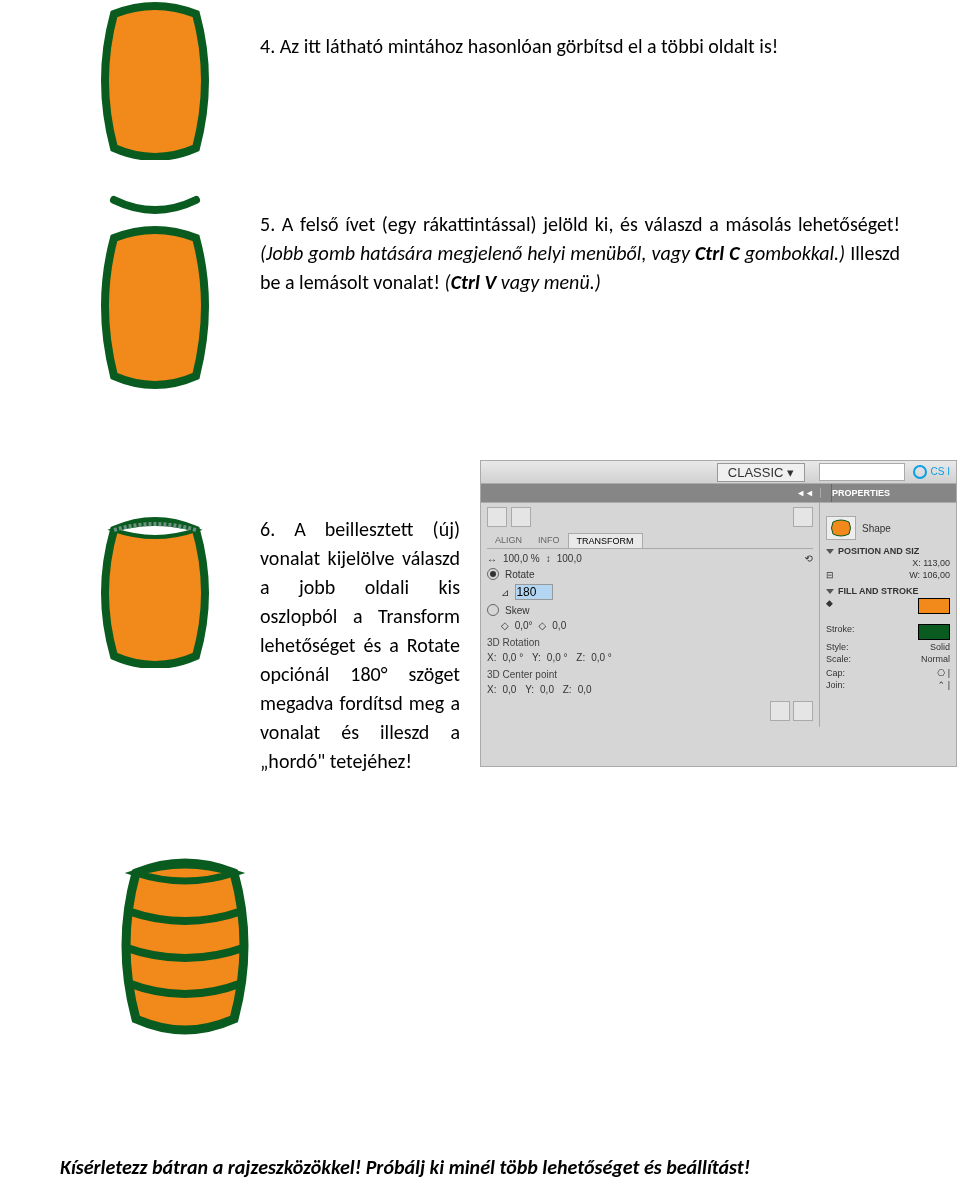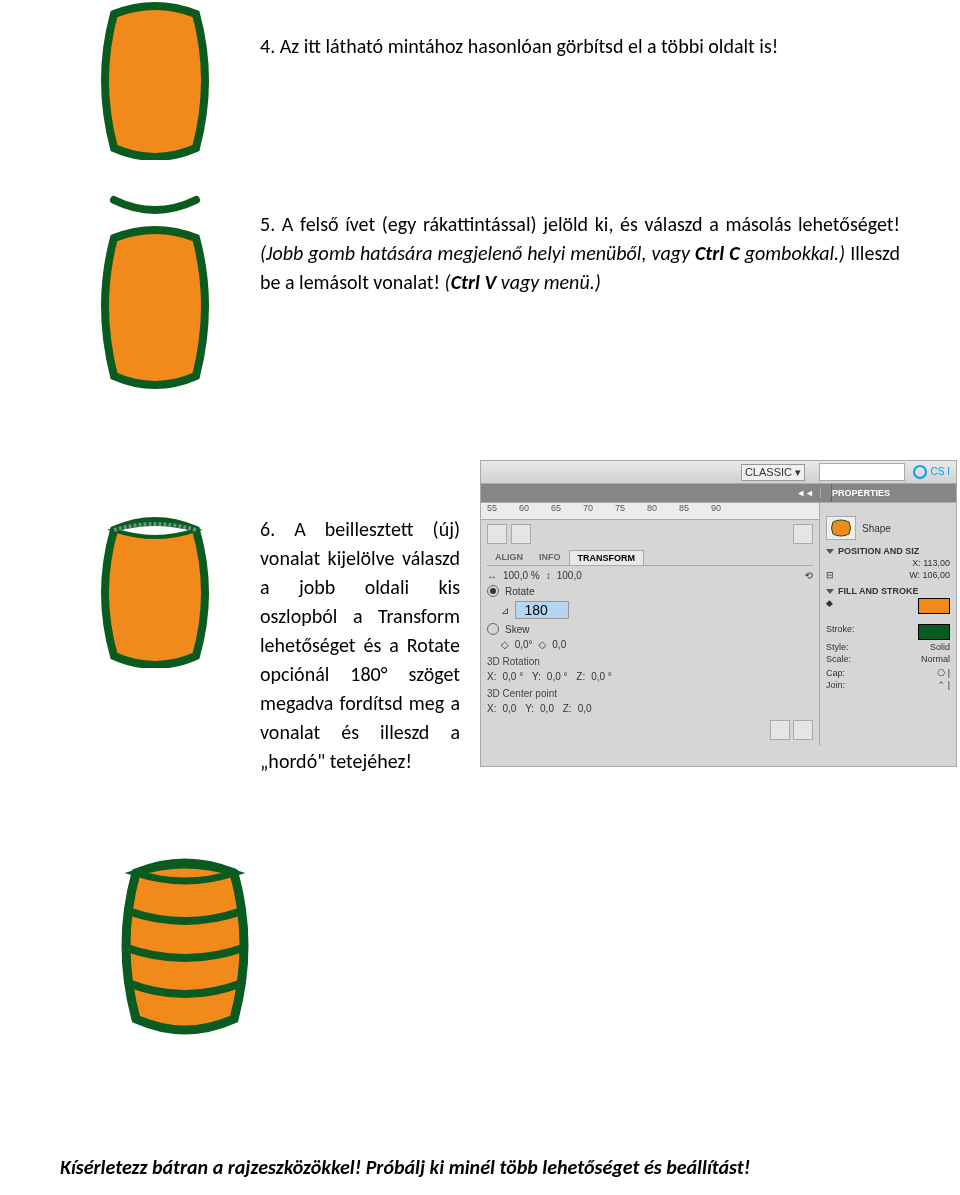--- a/index.html
+++ b/index.html
@@ -40,22 +40,22 @@
     display: flex;
     align-items: center;
     padding: 0 6px;
     gap: 8px;
   }
   .panel-topbar .classic {
     margin-left: auto;
     margin-right: 6px;
     background: #f0f0f0;
     border: 1px solid #999;
-    padding: 1px 3px;
-    font-size: 11px;
+    padding: 1px 10px;
+    font-size: 13px;
   }
   .panel-topbar .search {
     width: 80px;
     height: 14px;
     border: 1px solid #aaa;
     background: #fff;
     font-size: 9px;
   }
   .panel-topbar .cs {
     color: #0aa0e6;
@@ -126,35 +126,34 @@
   .tool-icon {
     width: 18px; height: 18px;
     background: #e5e5e5;
     border: 1px solid #aaa;
   }
   .tabs {
     display: flex;
     font-size: 9px;
     border-bottom: 1px solid #aaa;
     margin-top: 6px;
-    font-weight: bold;
   }
   .tabs div { padding: 2px 8px; color: #666; }
   .tabs .active { background: #e9e9e9; color: #000; border: 1px solid #aaa; border-bottom: none; }
   .field-row {
     display: flex;
     align-items: center;
     gap: 6px;
     margin-top: 4px;
     font-size: 10px;
   }
   .field-row input[type=text] {
     width: 36px;
-    font-size: 14px;
-    padding: 0 8px;
+    font-size: 12px;
+    padding: 0 0;
     border: 1px solid #999;
   }
   .field-row .blue { background: #b5d6f3; }
   .radio { width: 10px; height: 10px; border: 1px solid #666; border-radius: 50%; display: inline-block; }
   .radio.filled::after { content: ""; display:block; width:6px; height:6px; background:#333; border-radius:50%; margin:2px; }
   .sub {
     font-size: 10px;
     color: #444;
     margin-top: 6px;
   }
@@ -231,30 +230,20 @@
       <span class="cs">CS I</span>
     </div>
     <div class="panel-row2">
       <div class="dark">
         <span>◄◄</span>
       </div>
       <div class="props">PROPERTIES</div>
     </div>
     <div class="panel-body">
       <div class="panel-left">
-        <div class="ruler">
-          <span>55</span>
-            <span>60</span>
-            <span>65</span>
-            <span>70</span>
-            <span>75</span>
-            <span>80</span>
-            <span>85</span>
-            <span>90</span>
-        </div>
         <div class="icons-row">
           <div class="tool-icon"></div>
           <div class="tool-icon"></div>
           <div style="flex:1"></div>
           <div class="tool-icon"></div>
         </div>
         <div class="tabs">
           <div>ALIGN</div>
           <div>INFO</div>
           <div class="active">TRANSFORM</div>

